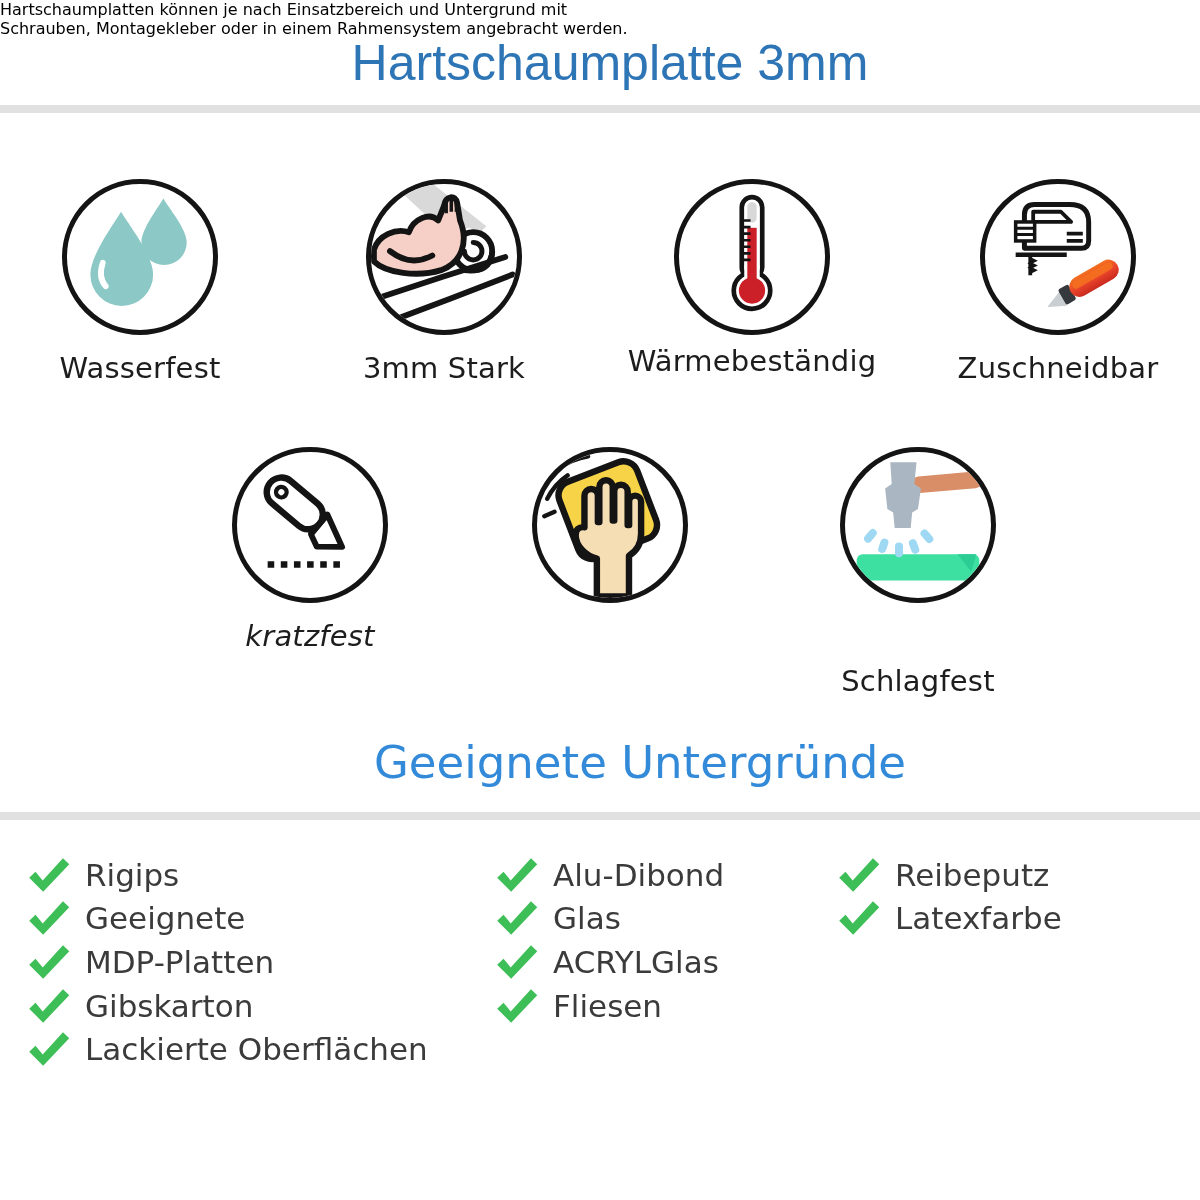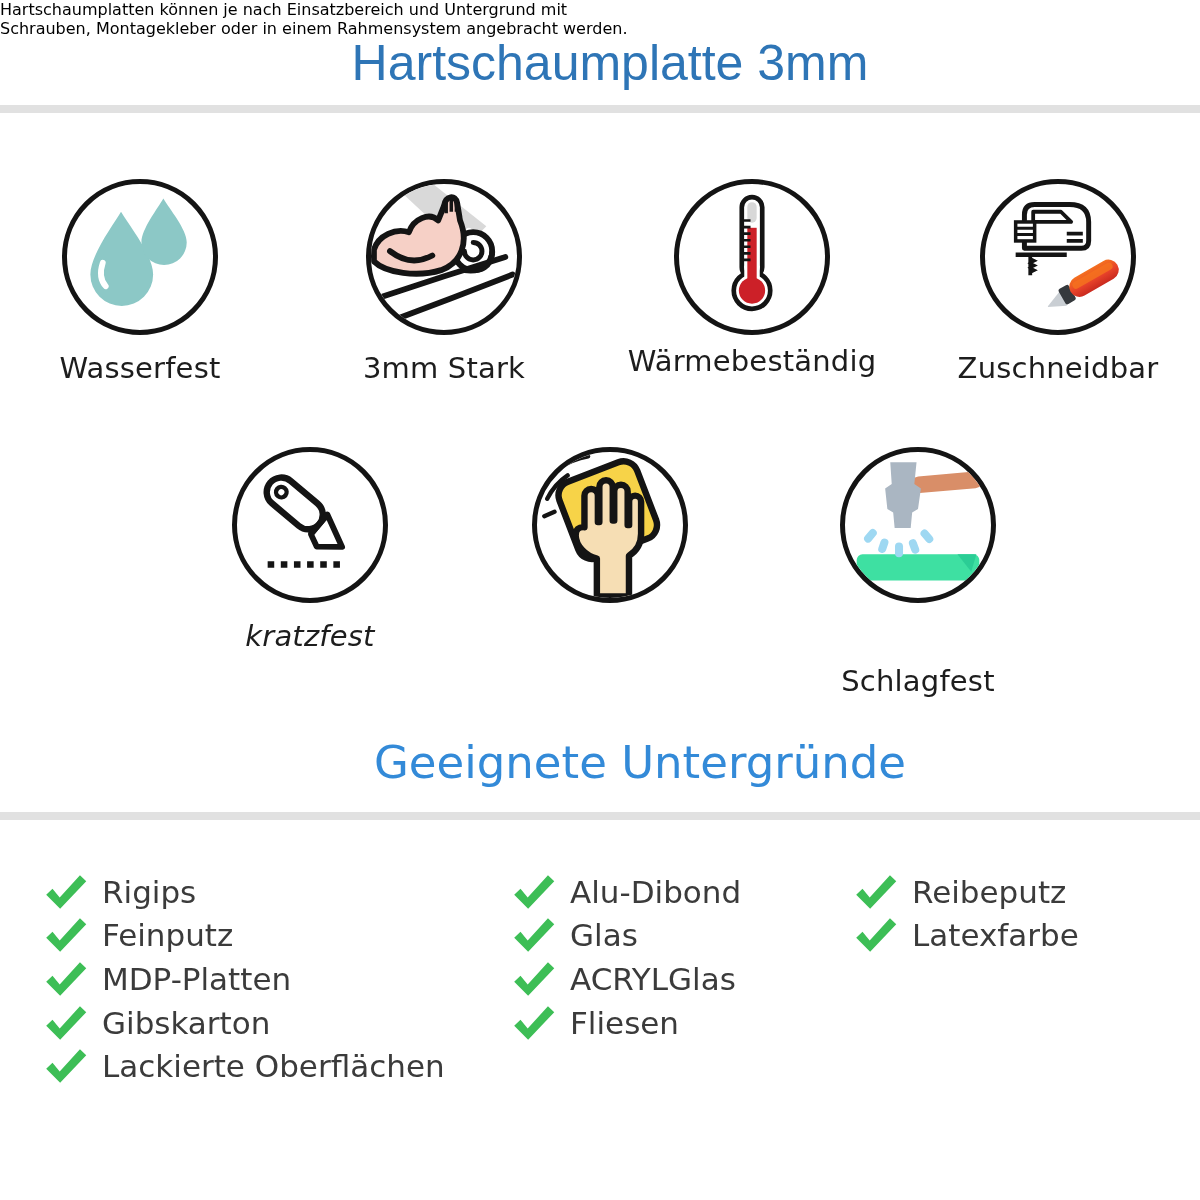--- a/index.html
+++ b/index.html
@@ -21,21 +21,21 @@
   }
   .circle svg{width:146px;height:146px;display:block;}
   .flabel{
     position:absolute;width:320px;text-align:center;
     font-size:29px;color:#1D1D1D;letter-spacing:0.2px;
   }
   .section-title{
     position:absolute;top:736px;left:0;width:1200px;margin:0;text-align:center;
     font-weight:400;font-size:45px;color:#338AD8;padding-left:40px;
   }
-  ul.col{position:absolute;list-style:none;margin:17px;padding:0;}
+  ul.col{position:absolute;list-style:none;margin:0;padding:0;}
   ul.col li{height:43.6px;display:flex;align-items:center;gap:13px;}
   ul.col li svg.chk{width:46px;height:36px;flex:0 0 auto;}
   ul.col li span{font-size:31px;color:#3B3B3B;white-space:nowrap;}
   .col1{left:26px;top:853px;}
   .col2{left:494px;top:853px;}
   .col3{left:836px;top:853px;}
   .footer{
     position:absolute;left:45px;top:1106px;margin:0;
     font-family:"Liberation Sans",sans-serif;font-size:30px;line-height:39px;
     color:#2E75B6;letter-spacing:-0.4px;
@@ -186,21 +186,21 @@
     <li>
         <svg class="chk">
           <use href="#chk"></use>
         </svg>
         <span>Rigips</span>
       </li>
     <li>
         <svg class="chk">
           <use href="#chk"></use>
         </svg>
-        <span>Feinputz</span>
+        <span>Geeignete</span>
       </li>
     <li>
         <svg class="chk">
           <use href="#chk"></use>
         </svg>
         <span>MDP-Platten</span>
       </li>
     <li>
         <svg class="chk">
           <use href="#chk"></use>

